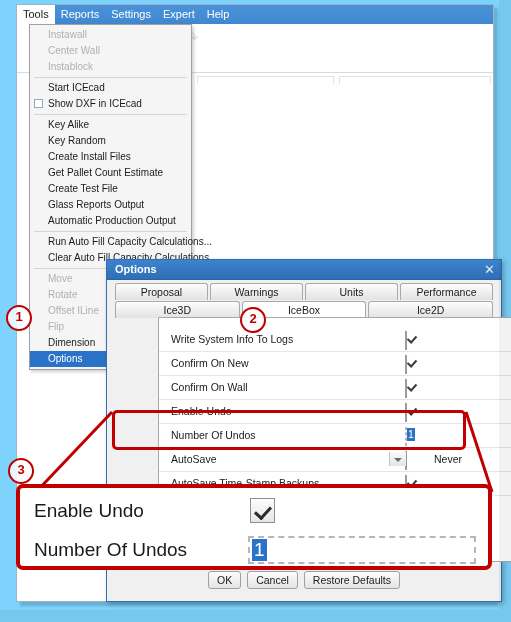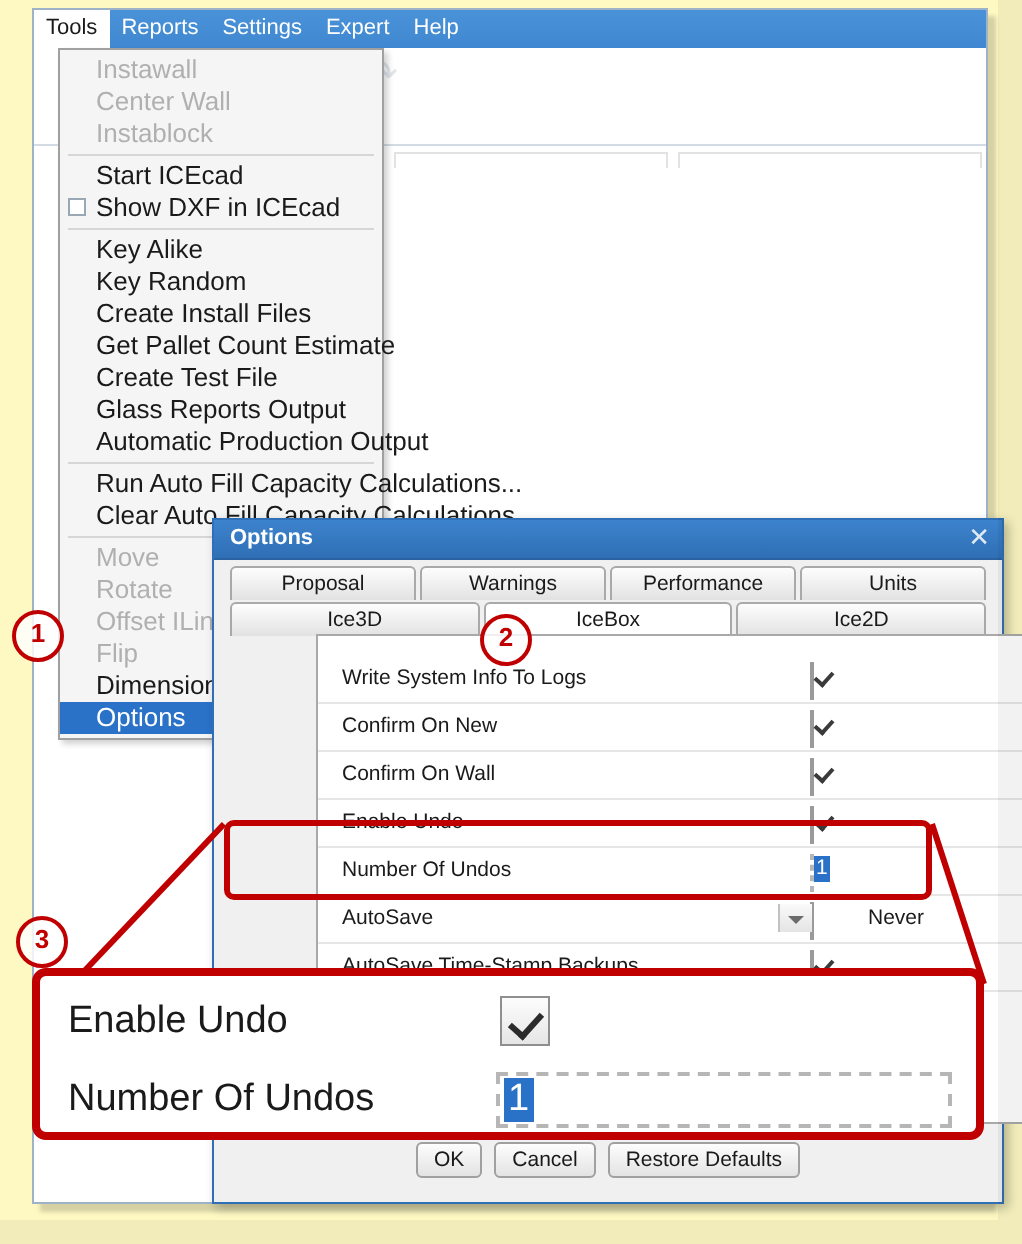--- a/index.html
+++ b/index.html
@@ -10,21 +10,21 @@
   body {
     width: 511px;
     height: 622px;
     font-family: "Liberation Sans", sans-serif;
     overflow: hidden;
   }
   #screen {
     position: relative;
     width: 511px;
     height: 622px;
-    background: #fef9c3;
+    background: #7dd3fc;
     overflow: hidden;
   }
 
   
   #app-window {
     position: absolute;
     left: 16px;
     top: 4px;
     width: 478px;
     height: 598px;
@@ -137,21 +137,21 @@
     background: #f5f5f5;
     border: 1px solid #a0a0a0;
     box-sizing: border-box;
     padding: 2px 0 2px 0;
     box-shadow: 2px 2px 3px rgba(0,0,0,0.18);
   }
   .menu-row {
     position: relative;
     height: 16px;
     line-height: 16px;
-    font-size: 13px;
+    font-size: 10px;
     color: #1a1a1a;
     padding-left: 18px;
     white-space: nowrap;
   }
   .menu-row.disabled { color: #b0b0b0; }
   .menu-row.selected {
     background: #2a72c8;
     color: #ffffff;
   }
   .menu-sep {
@@ -552,22 +552,22 @@
 
   <div id="options-dialog">
     <div id="dialog-titlebar">
       <div id="dialog-title">Options</div>
       <div id="dialog-close">✕</div>
     </div>
     <div id="dialog-body">
       <div id="tabrow-top">
           <div class="tab">Proposal</div>
           <div class="tab">Warnings</div>
+          <div class="tab">Units</div>
           <div class="tab">Performance</div>
-          <div class="tab">Units</div>
         </div>
       <div id="tabrow-bottom">
           <div class="tab">Ice3D</div>
           <div class="tab active">IceBox</div>
           <div class="tab">Ice2D</div>
         </div>
       <div id="tab-pane">
         <div id="settings-list">
             <div class="setting-row">
               <span class="setting-label">Write System Info To Logs</span>

